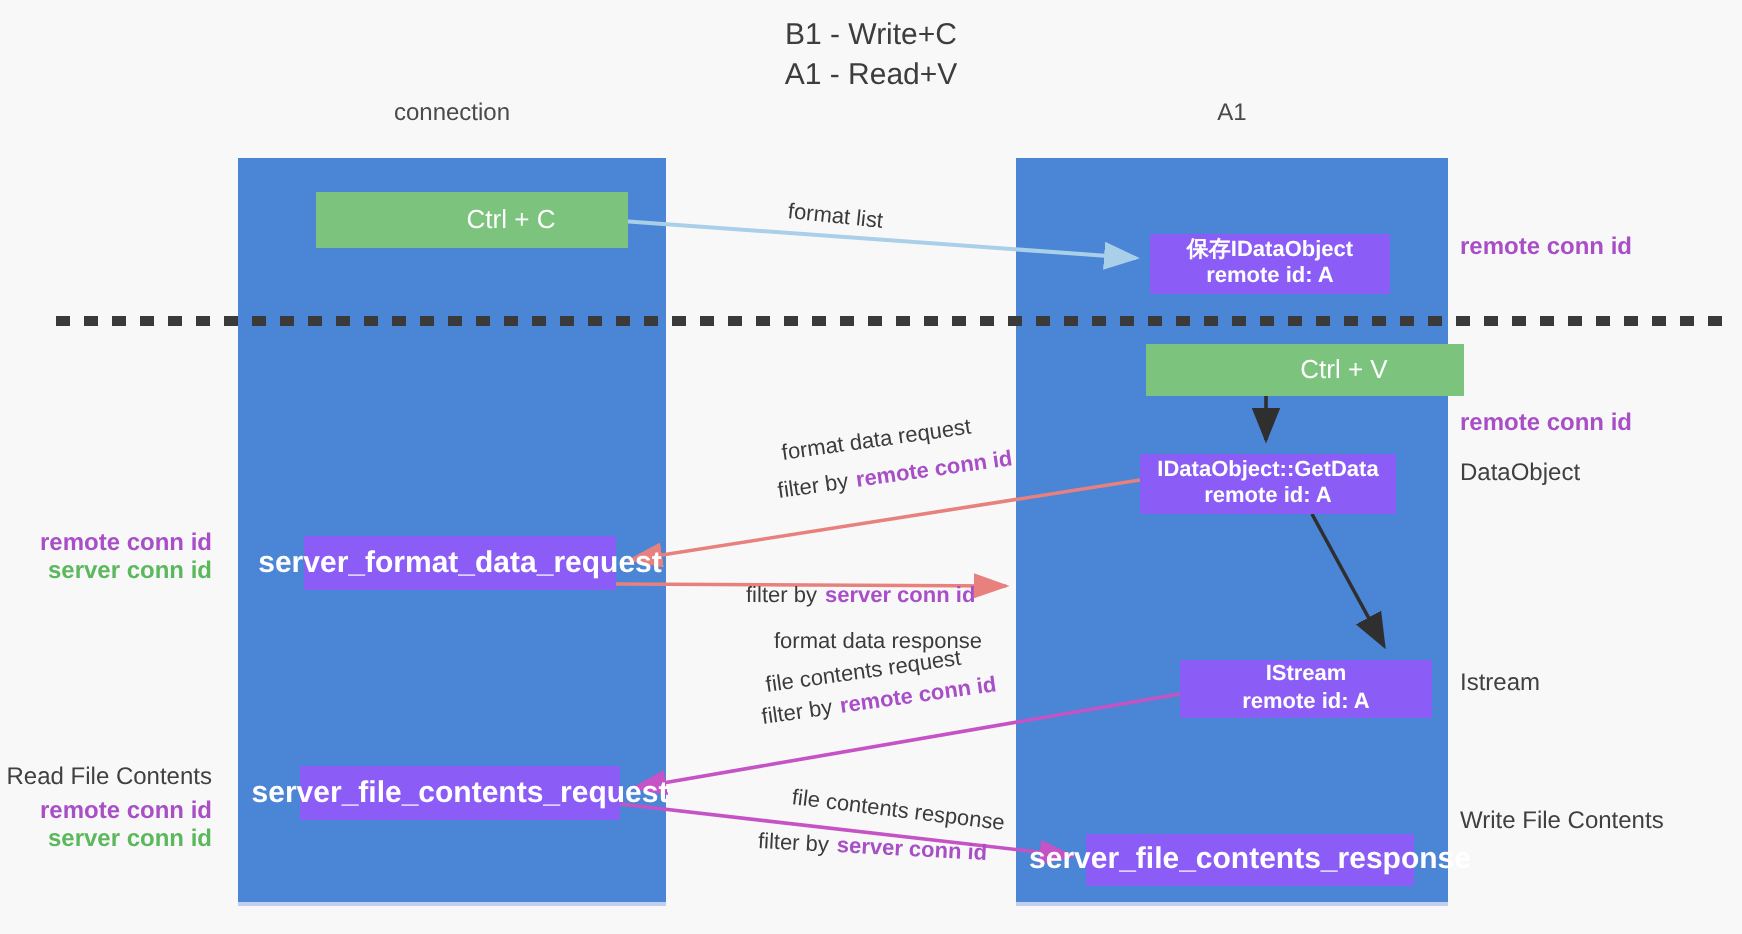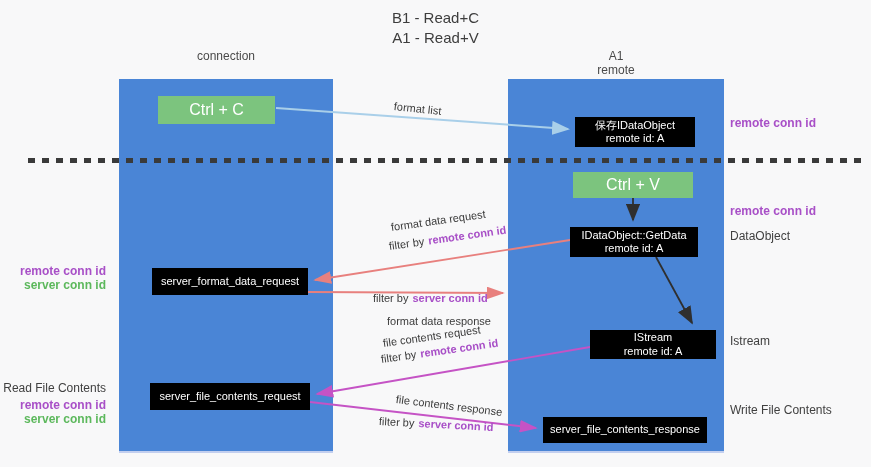--- a/index.html
+++ b/index.html
@@ -10,23 +10,23 @@
   .col-header{top:49px;text-align:center;font-size:12px;line-height:14px;color:#4a4a4a;}
   .col-header.left{left:119px;width:214px;}
   .col-header.right{left:508px;width:216px;}
   .lane{top:79px;height:372px;background:#4a85d6;border-bottom:2px solid #c3cfef;}
   .lane.left{left:119px;width:214px;}
   .lane.right{left:508px;width:216px;}
   .divider{left:28px;top:158px;width:834px;height:5px;
            background:repeating-linear-gradient(90deg,#3a3a3a 0 7px,transparent 7px 14px);}
   svg.arrows{left:0;top:0;width:871px;height:467px;pointer-events:none;}
   .node{display:flex;flex-direction:column;align-items:center;justify-content:center;
-        color:#fff;text-align:center;font-size:11px;line-height:13.5px;}
-  .node.green{background:#7cc47e;font-size:16px;}
-  .node.orange{background:#000000;}
+        color:#fff;text-align:center;font-size:15px;line-height:13.5px;}
+  .node.green{background:#7cc47e;font-size:13px;padding-left:39px;}
+  .node.orange{background:#8b5cf6;font-weight:bold;}
   .n-ctrlc{left:158px;top:96px;width:117px;height:28px;}
   .n-save{left:575px;top:117px;width:120px;height:30px;font-size:11px;}
   .n-ctrlv{left:573px;top:172px;width:120px;height:26px;}
   .n-getdata{left:570px;top:227px;width:128px;height:30px;font-size:11px;}
   .n-fmtreq{left:152px;top:268px;width:156px;height:27px;}
   .n-fmtresp{left:510px;top:281px;width:156px;height:26px;}
   .n-istream{left:590px;top:330px;width:126px;height:29px;font-size:11px;}
   .n-filereq{left:150px;top:383px;width:160px;height:27px;}
   .n-fileresp{left:543px;top:417px;width:164px;height:26px;}
   .flow{font-size:11px;color:#3b3b3b;white-space:nowrap;transform-origin:left center;}
@@ -55,30 +55,29 @@
   .s-l3{top:381px;color:#404040;}
   .s-l4{top:398px;}
   .s-l5{top:412px;}
 </style>
 </head>
 <body>
 
 <div class="stage">
 
   <div class="abs title">
-    <div>B1 - Read+C</div>
+    <div>B1 - Write+C</div>
     <div>A1 - Read+V</div>
   </div>
 
   <div class="abs col-header left">
     <div>connection</div>
   </div>
   <div class="abs col-header right">
     <div>A1</div>
-    <div>remote</div>
   </div>
 
   <div class="abs lane left"></div>
   <div class="abs lane right"></div>
 
   <div class="abs divider"></div>
 
   <svg class="abs arrows" viewBox="0 0 871 467">
     <defs>
       <marker id="mBlue" markerWidth="9" markerHeight="7" refX="8" refY="3.5" orient="auto">

